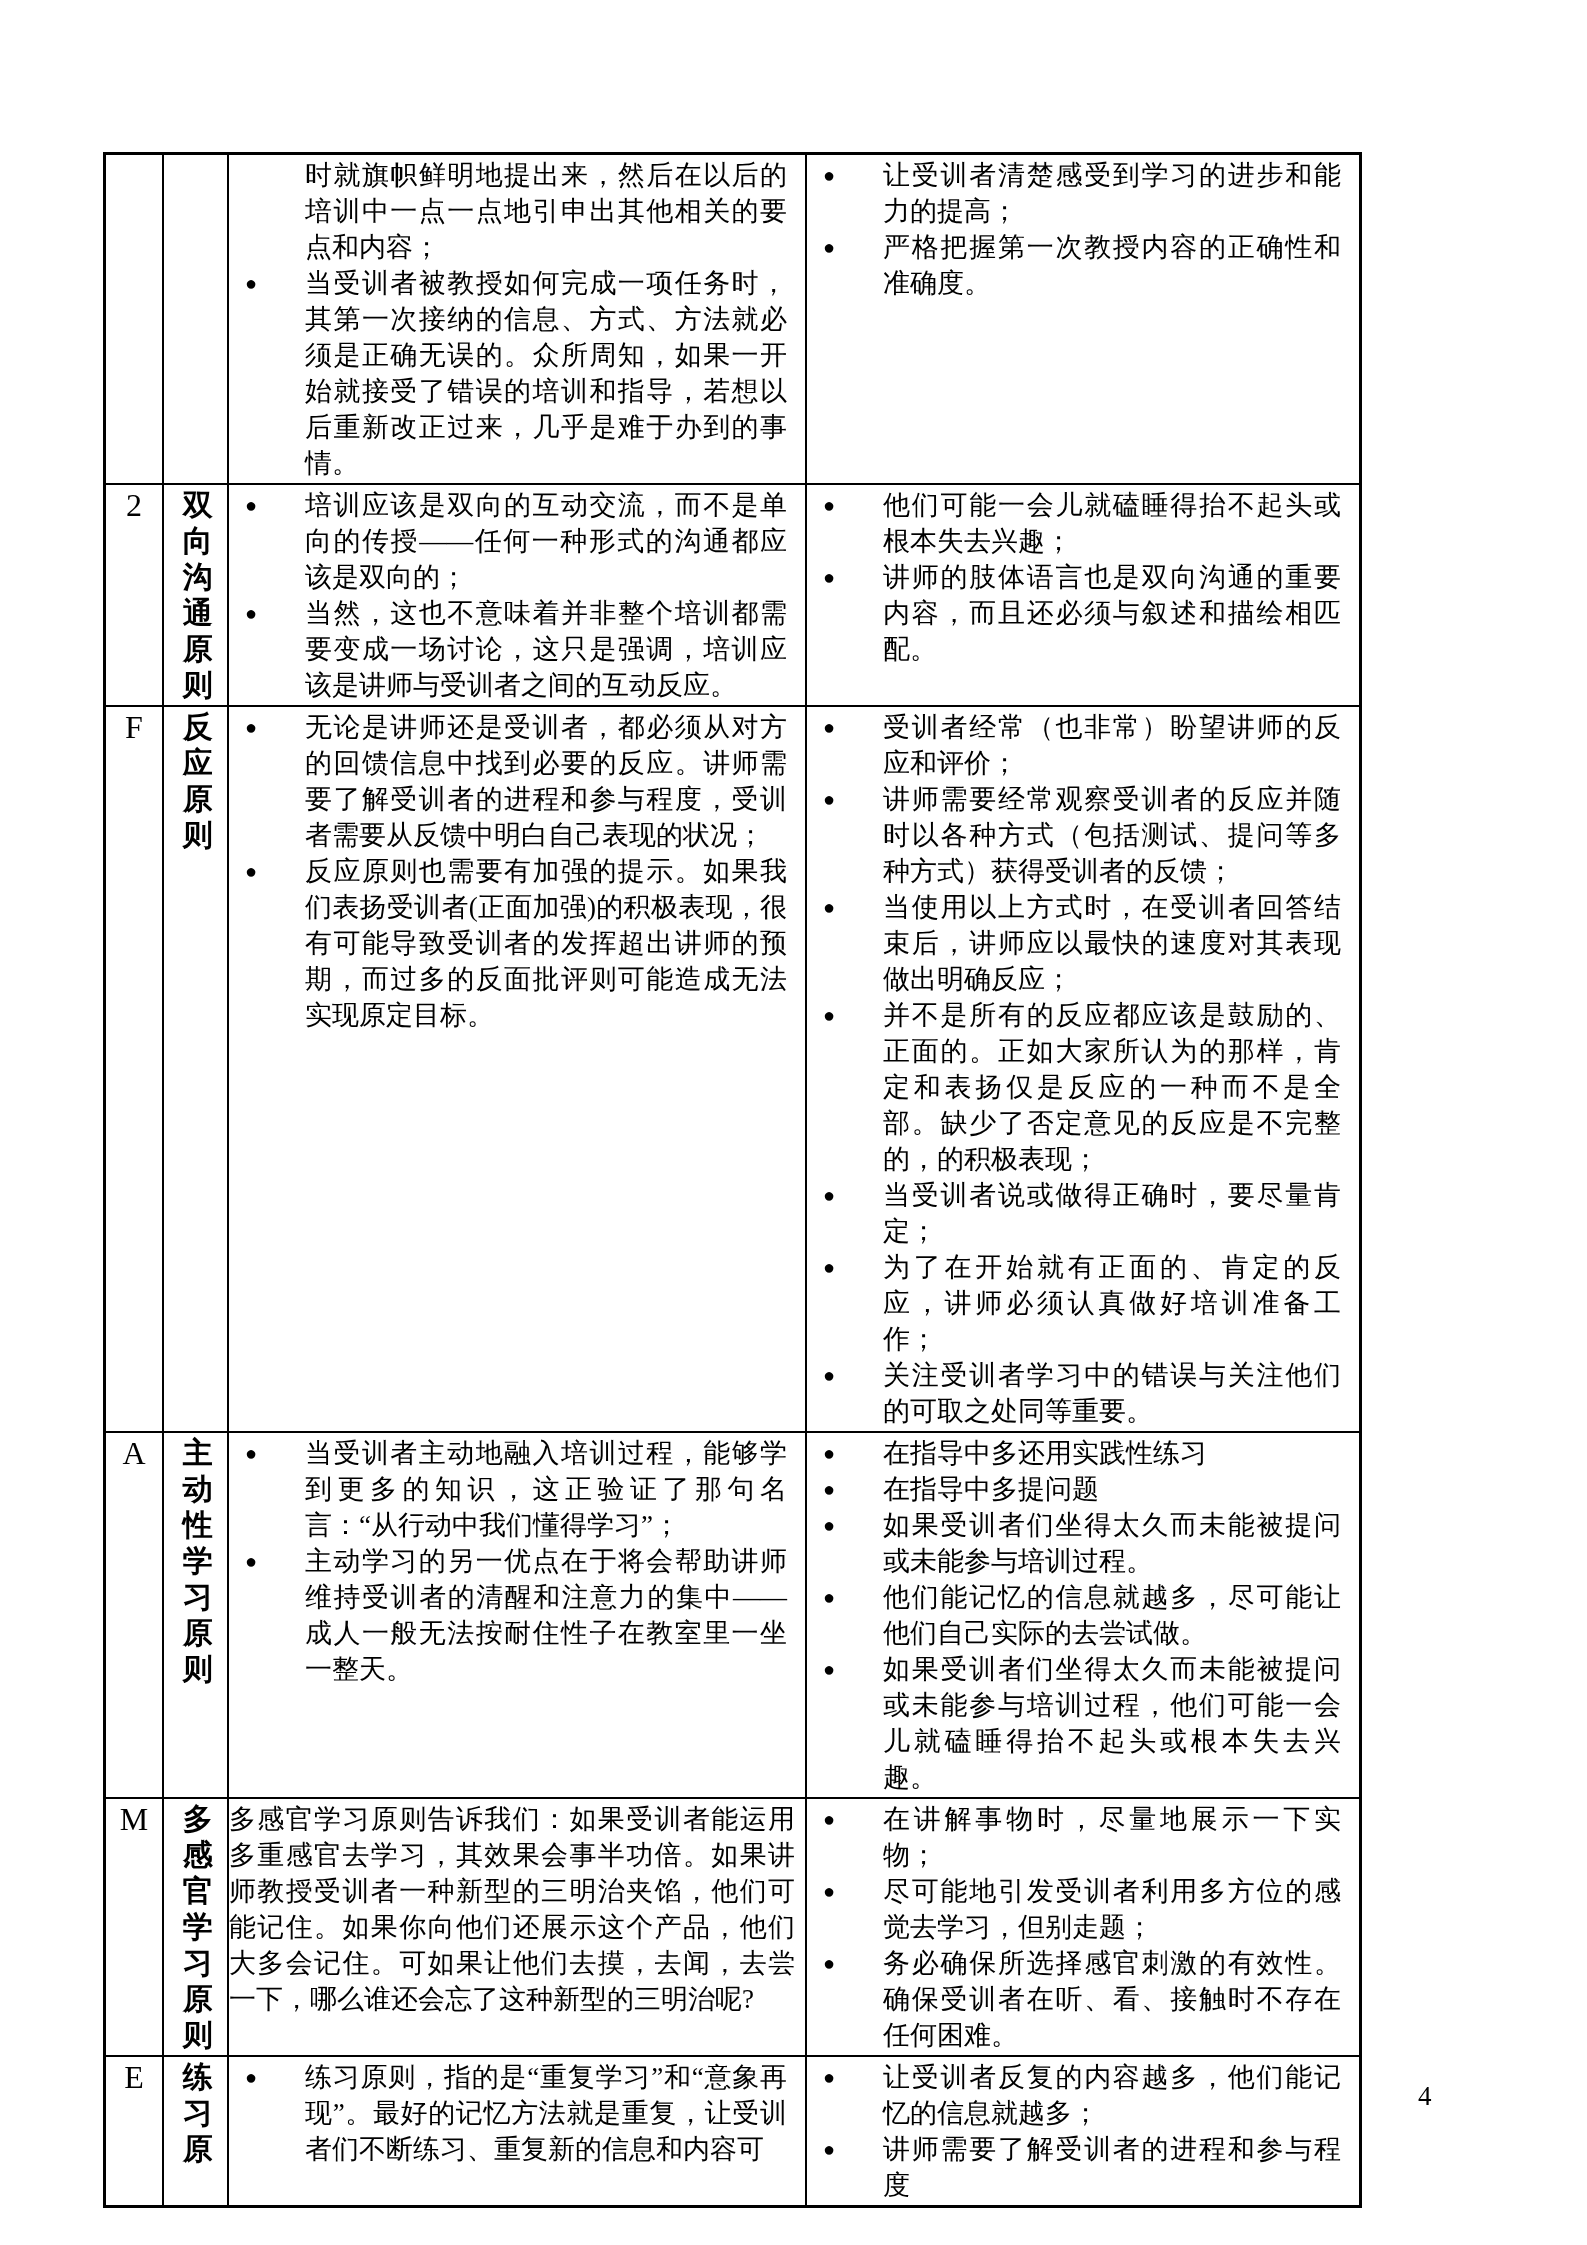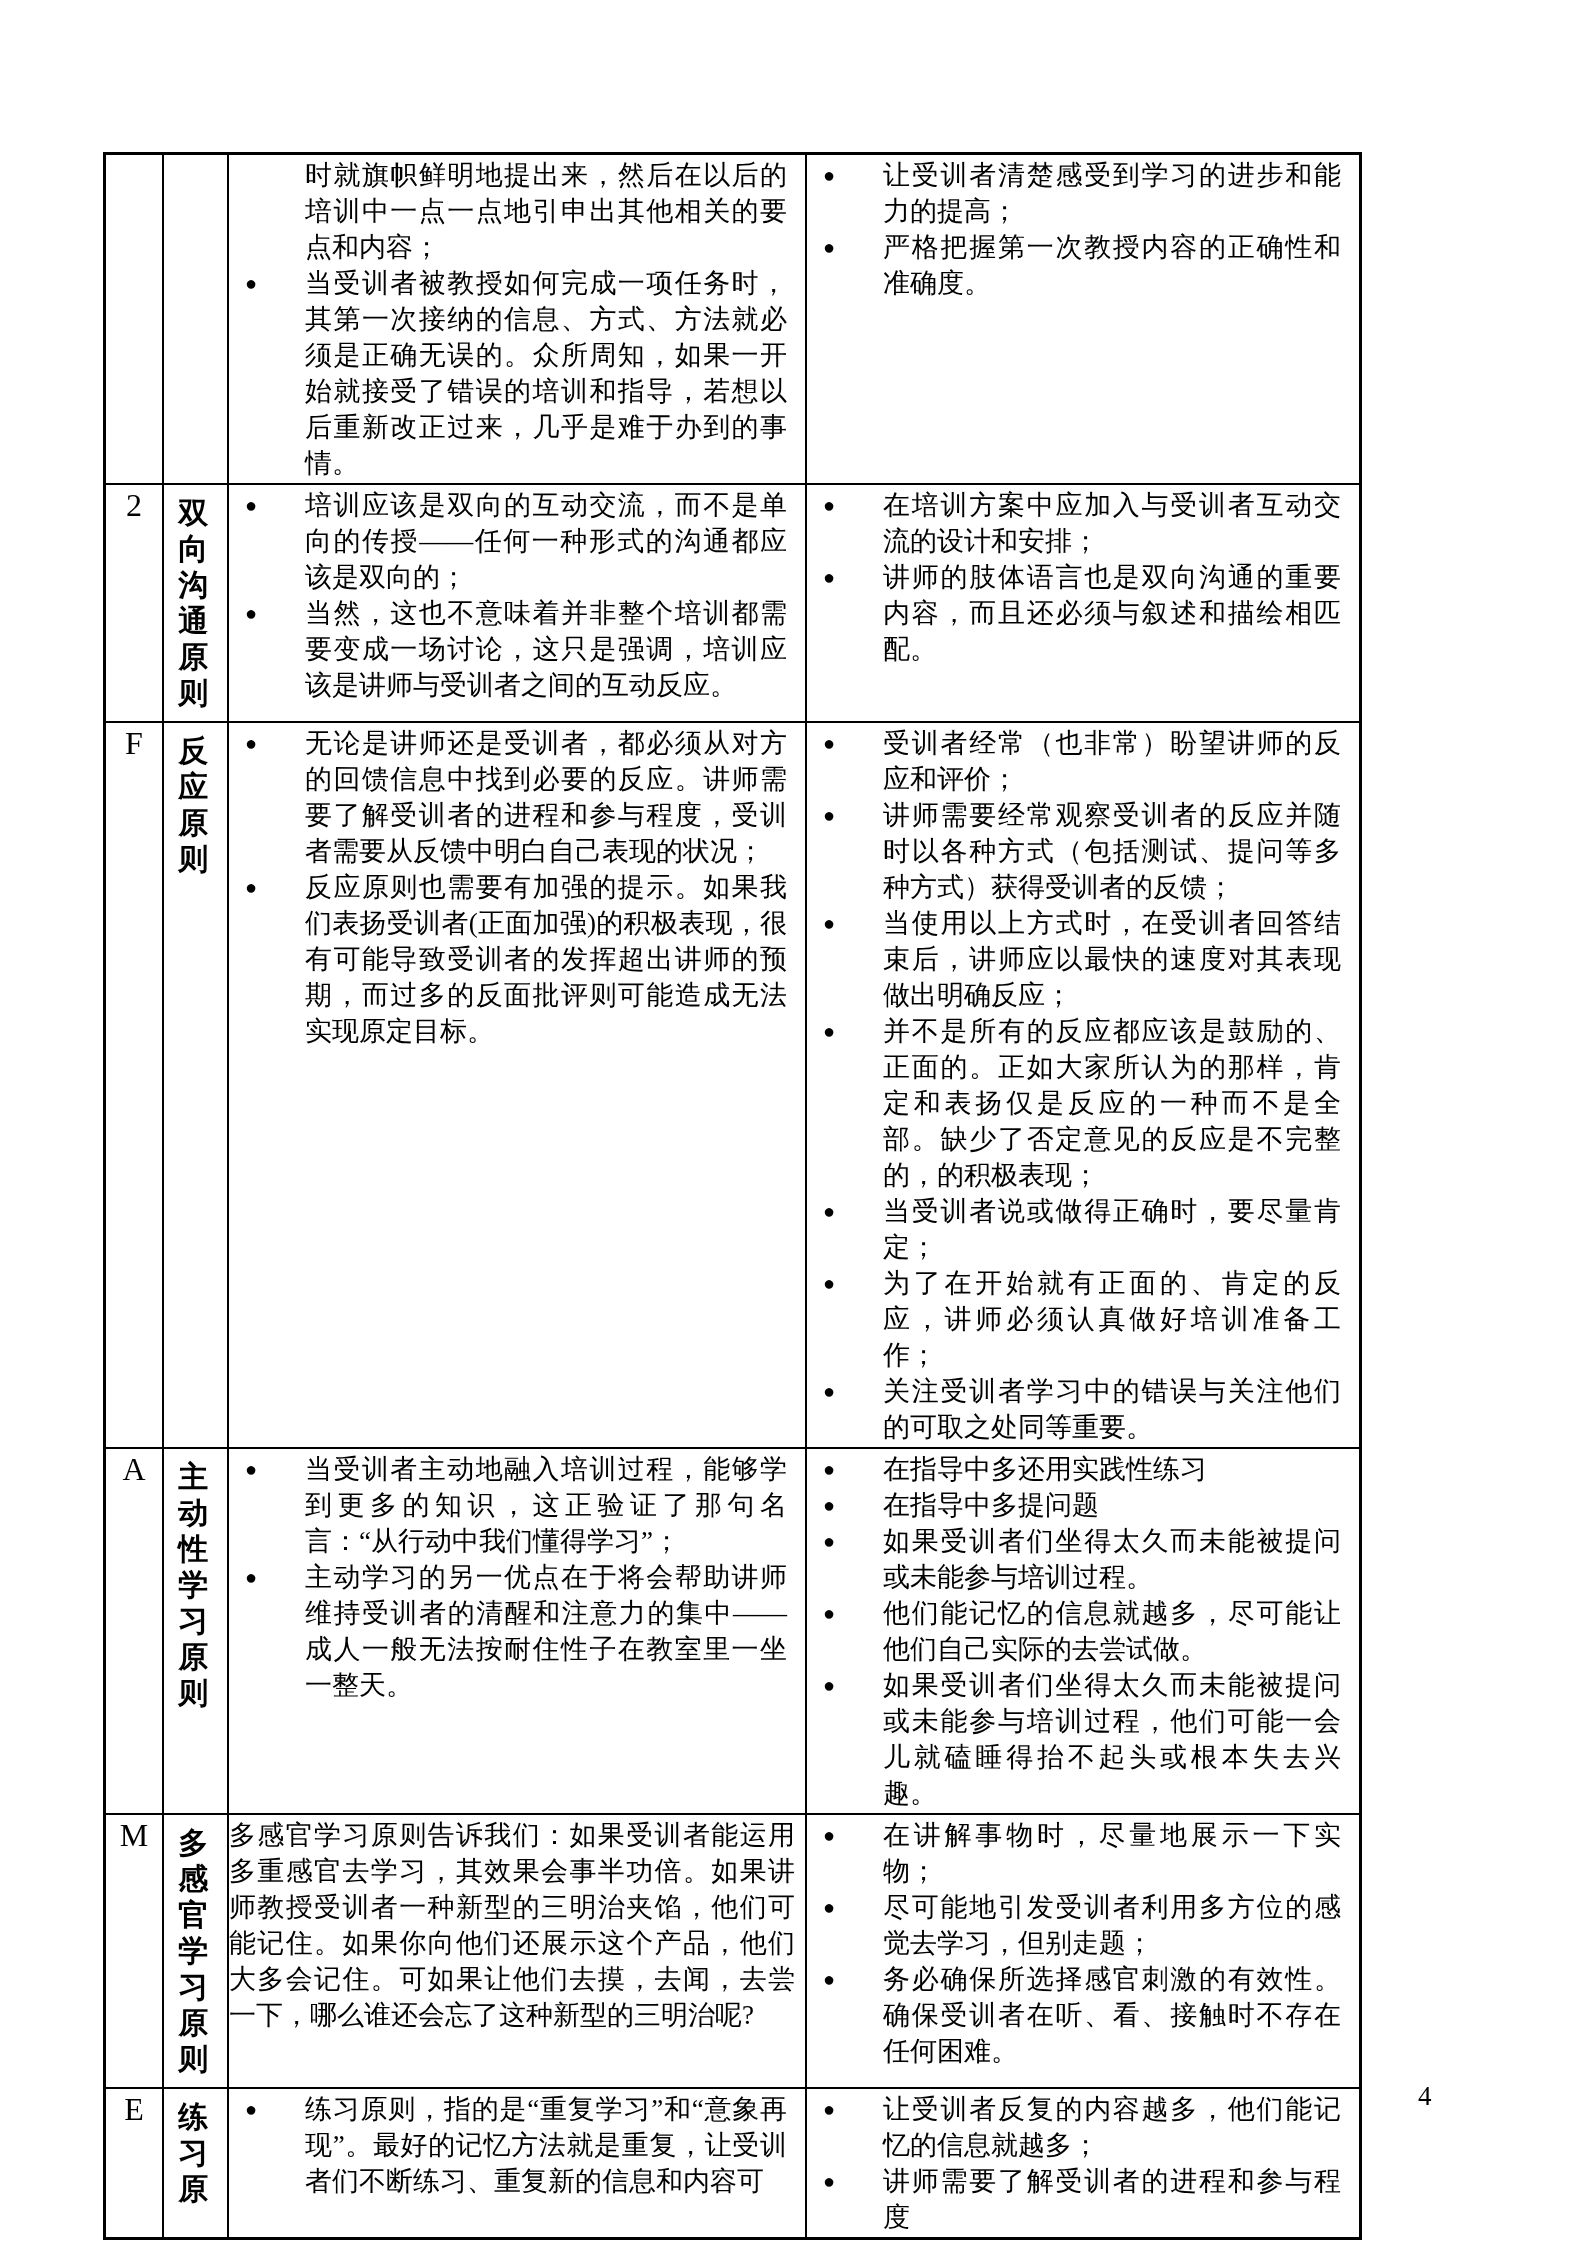--- a/index.html
+++ b/index.html
@@ -38,24 +38,24 @@
     vertical-align:middle;
     font-weight:bold;
     font-size:30px;
   }
   td.cell-middle{ width:576px; }
   td.cell-right{ width:552px; }
   td.valign-middle{ vertical-align:middle; }
   td.valign-top{ vertical-align:top; }
   .vtitle{
     width:1.15em;
-    margin:8px auto;
+    margin:0 auto;
     word-break:break-all;
     line-height:36px;
-    text-align:left;
+    text-align:right;
   }
   .item{
     position:relative;
     padding-left:76px;
     padding-right:18px;
     font-size:27px;
     line-height:36px;
     text-align:justify;
     text-justify:inter-ideograph;
   }
@@ -103,21 +103,21 @@
   <tr>
     <td class="cell-id">2</td>
     <td class="cell-title">
       <div class="vtitle">双向沟通原则</div>
     </td>
     <td class="cell-middle valign-top">
             <div class="item"><span class="bullet">●</span><span>培训应该是双向的互动交流，而不是单向的传授——任何一种形式的沟通都应该是双向的；</span></div>
             <div class="item"><span class="bullet">●</span><span>当然，这也不意味着并非整个培训都需要变成一场讨论，这只是强调，培训应该是讲师与受训者之间的互动反应。</span></div>
           </td>
     <td class="cell-right">
-            <div class="item"><span class="bullet">●</span><span>在培训方案中应加入与受训者互动交流的设计和安排；</span></div>
+            <div class="item"><span class="bullet">●</span><span>他们可能一会儿就磕睡得抬不起头或根本失去兴趣；</span></div>
             <div class="item"><span class="bullet">●</span><span>讲师的肢体语言也是双向沟通的重要内容，而且还必须与叙述和描绘相匹配。</span></div>
           </td>
   </tr>
 
   <tr>
     <td class="cell-id">F</td>
     <td class="cell-title">
       <div class="vtitle">反应原则</div>
     </td>
     <td class="cell-middle valign-middle">

